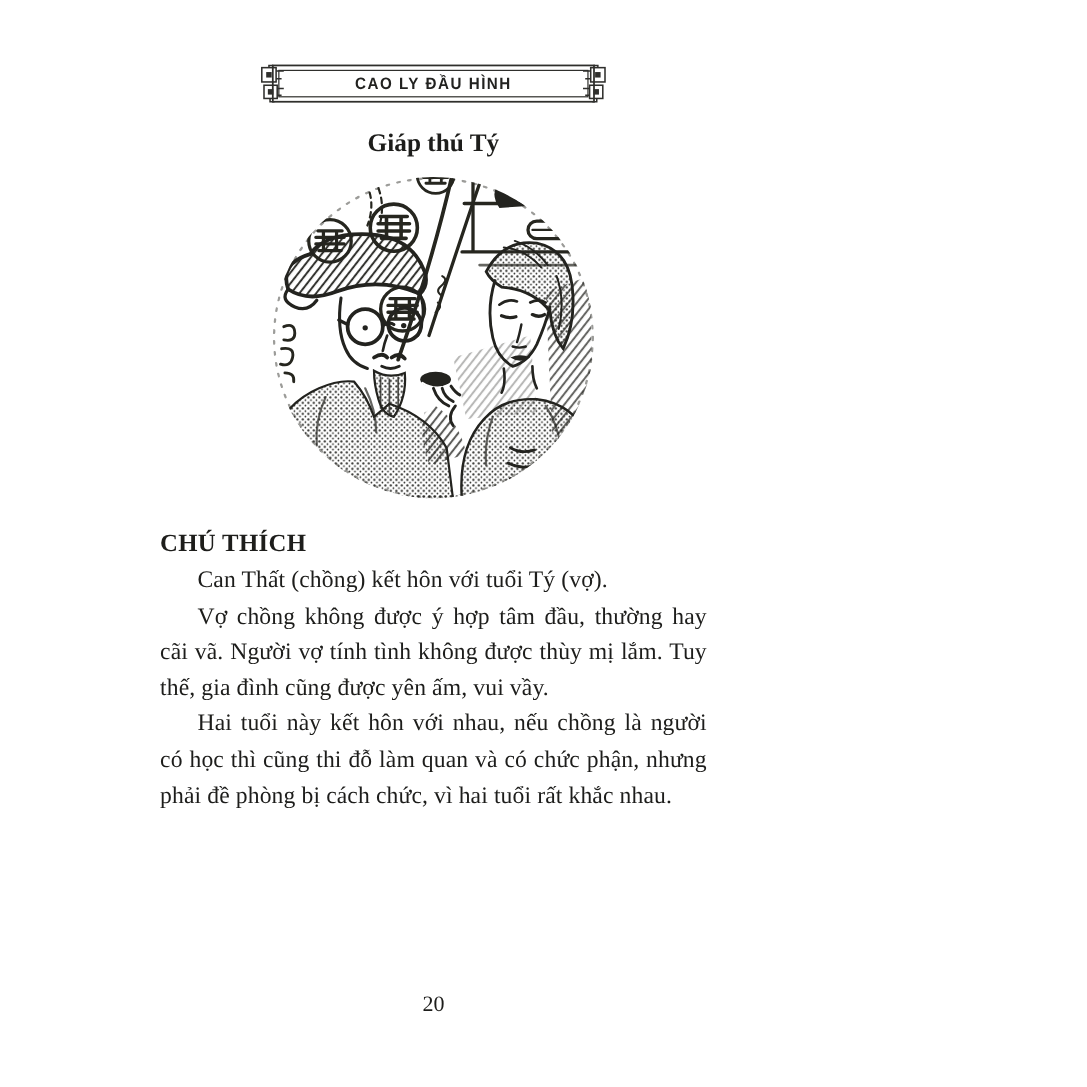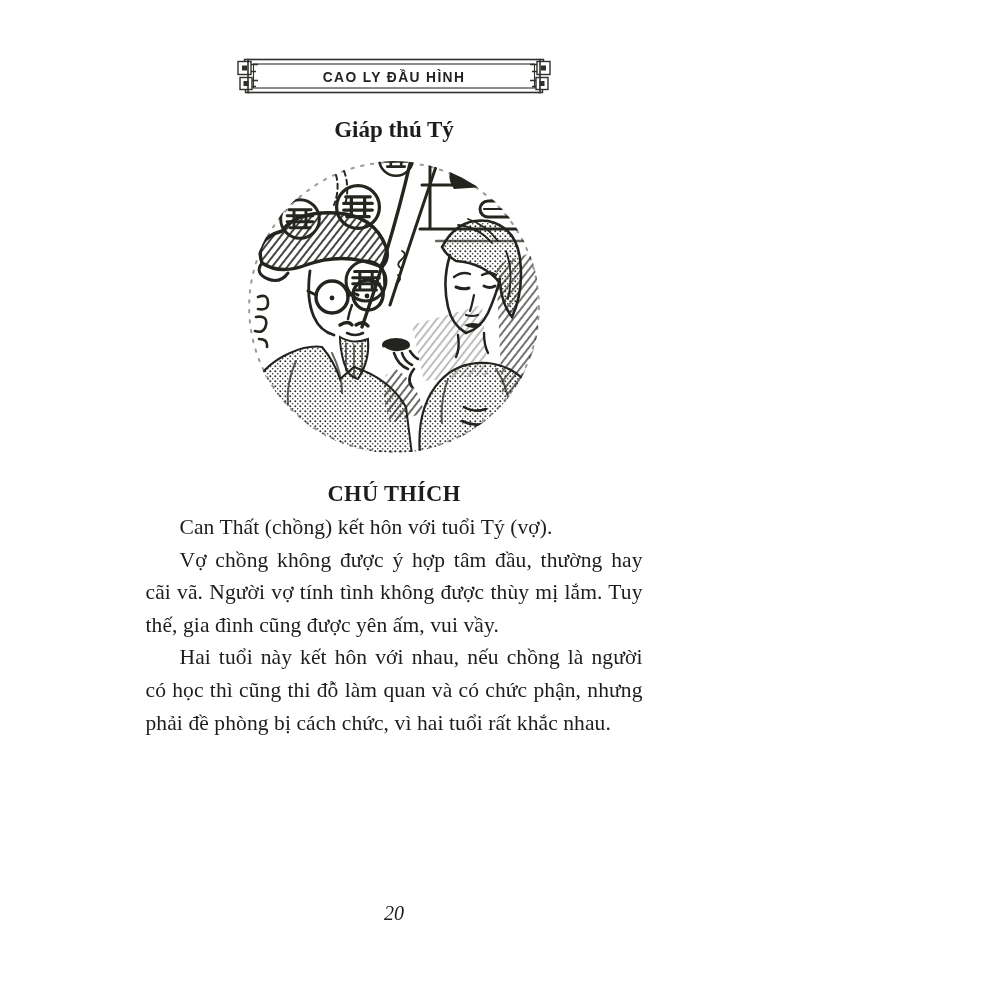--- a/index.html
+++ b/index.html
@@ -45,33 +45,32 @@
     text-indent:34px;
     letter-spacing:.1px;
   }
   .intro{margin-top:17px;}
   .figure-wrap{
     width:300px;height:300px;
     margin:11px auto 0 auto;
   }
   .notes-heading{
     margin:25px 0 3px 0;
-    text-align:center;
+    text-align:left;
     font-size:22.5px;
     font-weight:bold;
     line-height:28px;
     letter-spacing:.3px;
   }
   .folio{
     position:absolute;
     left:0;right:0;
     top:902px;
     text-align:center;
     font-size:20px;
-    font-style:italic;
   }
 </style>
 </head>
 <body>
 
 <div class="sheet">
 
   <div class="banner">
     <svg viewBox="0 0 320 38" aria-hidden="true">
       <g stroke="#2f2f2c" fill="none">

